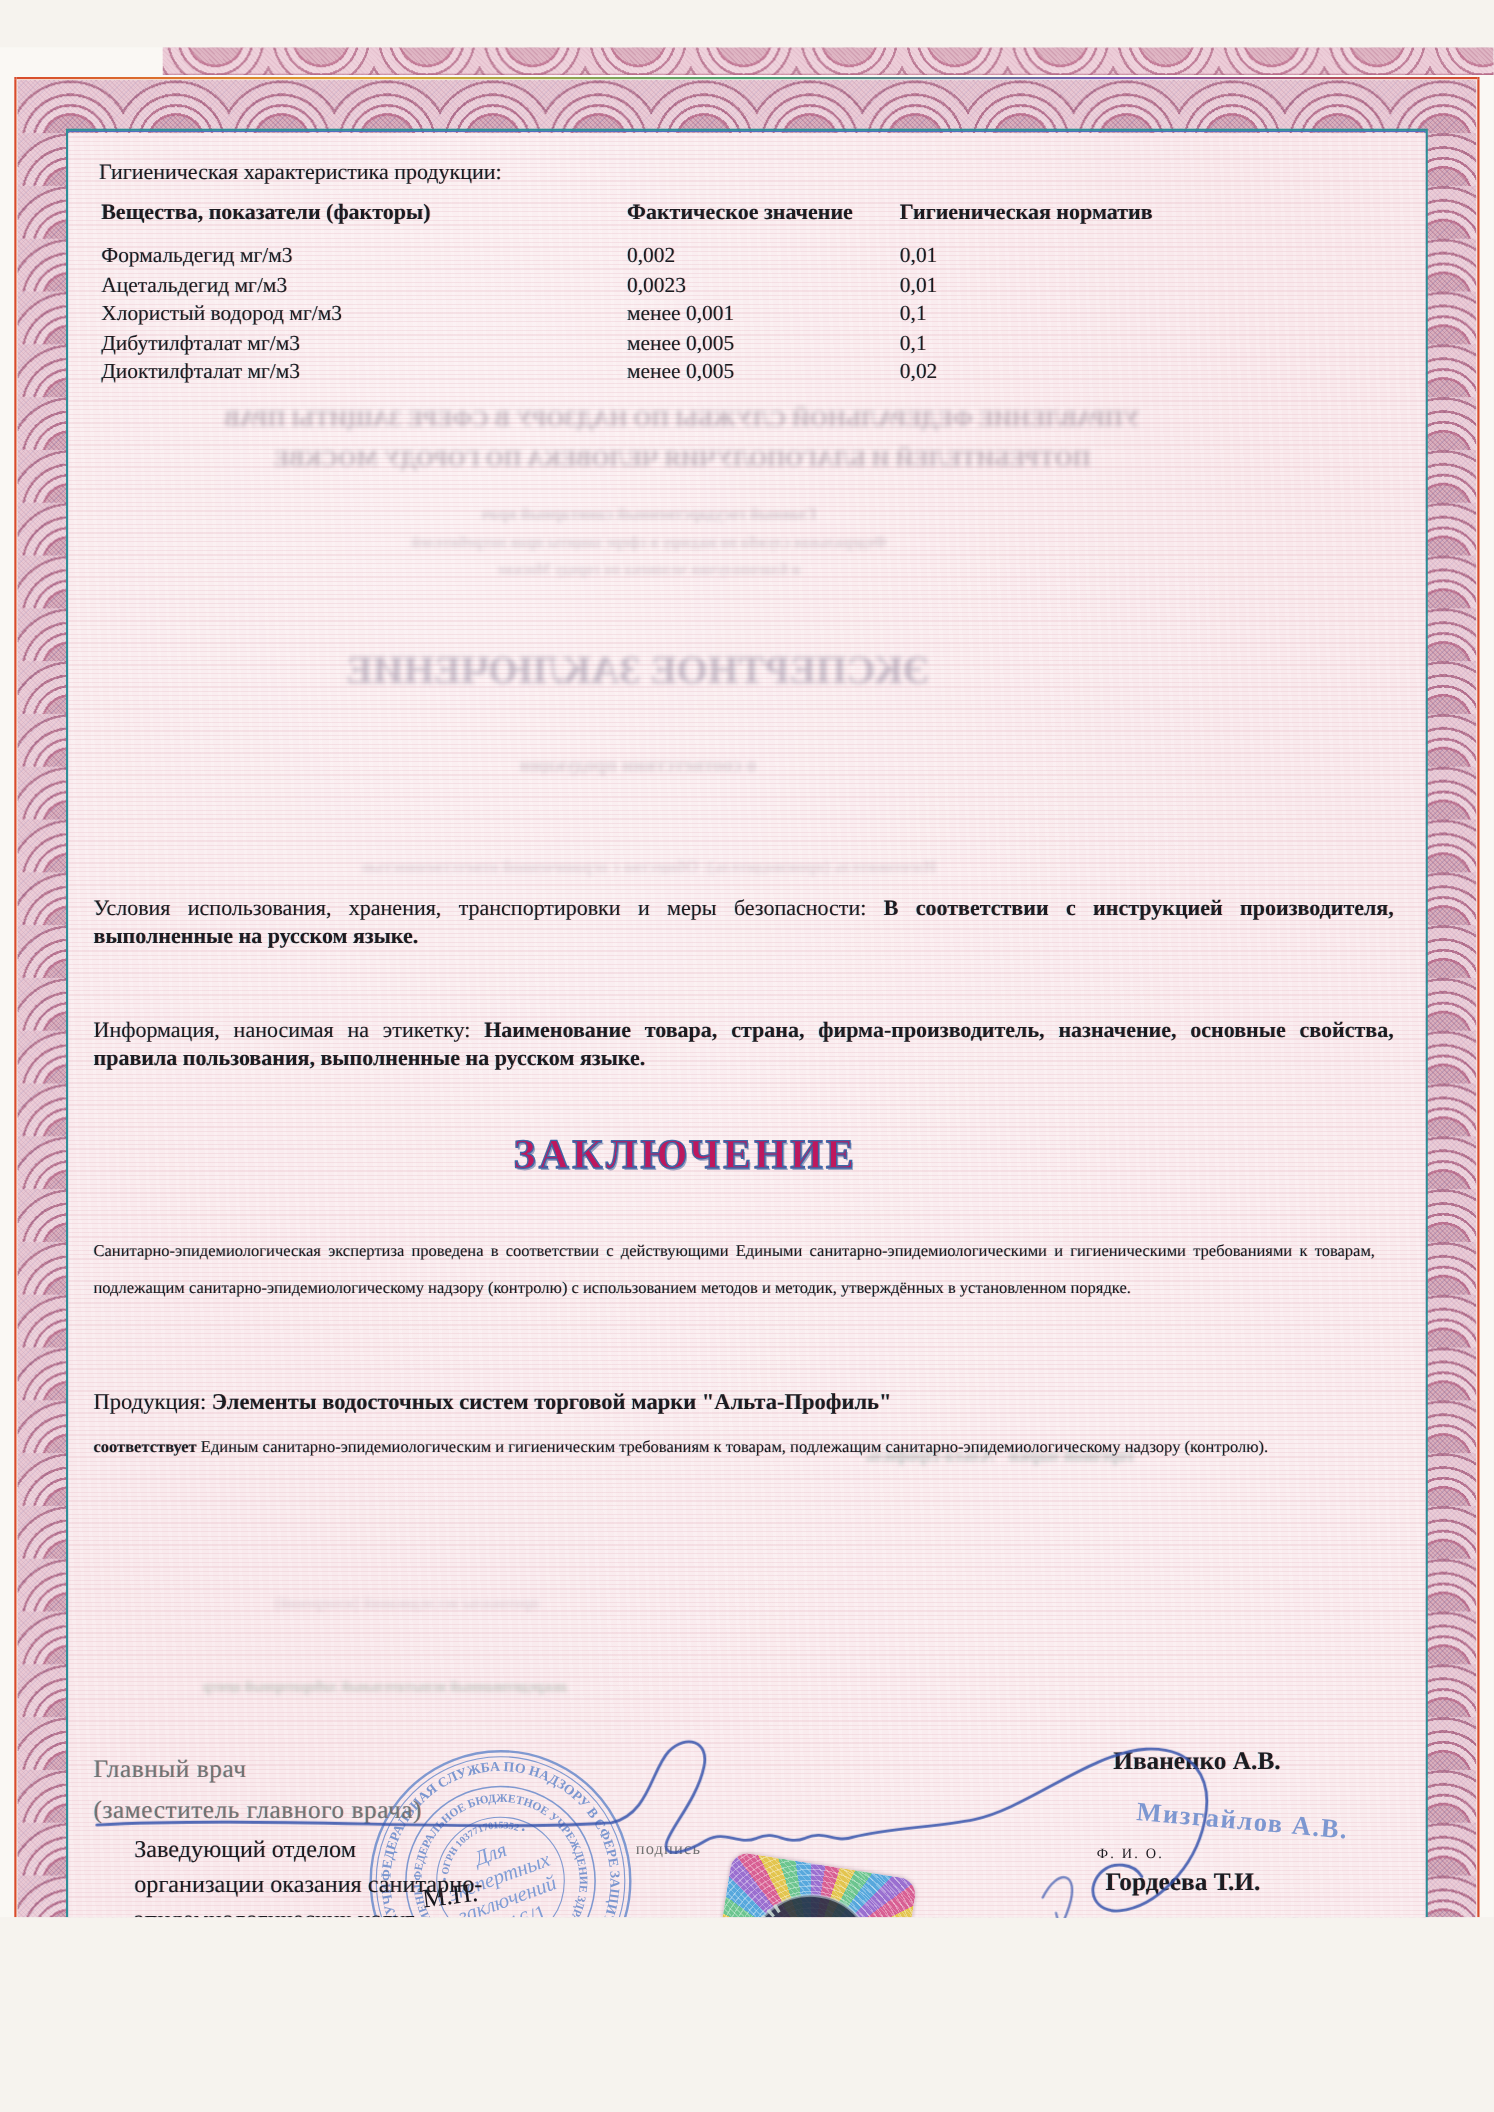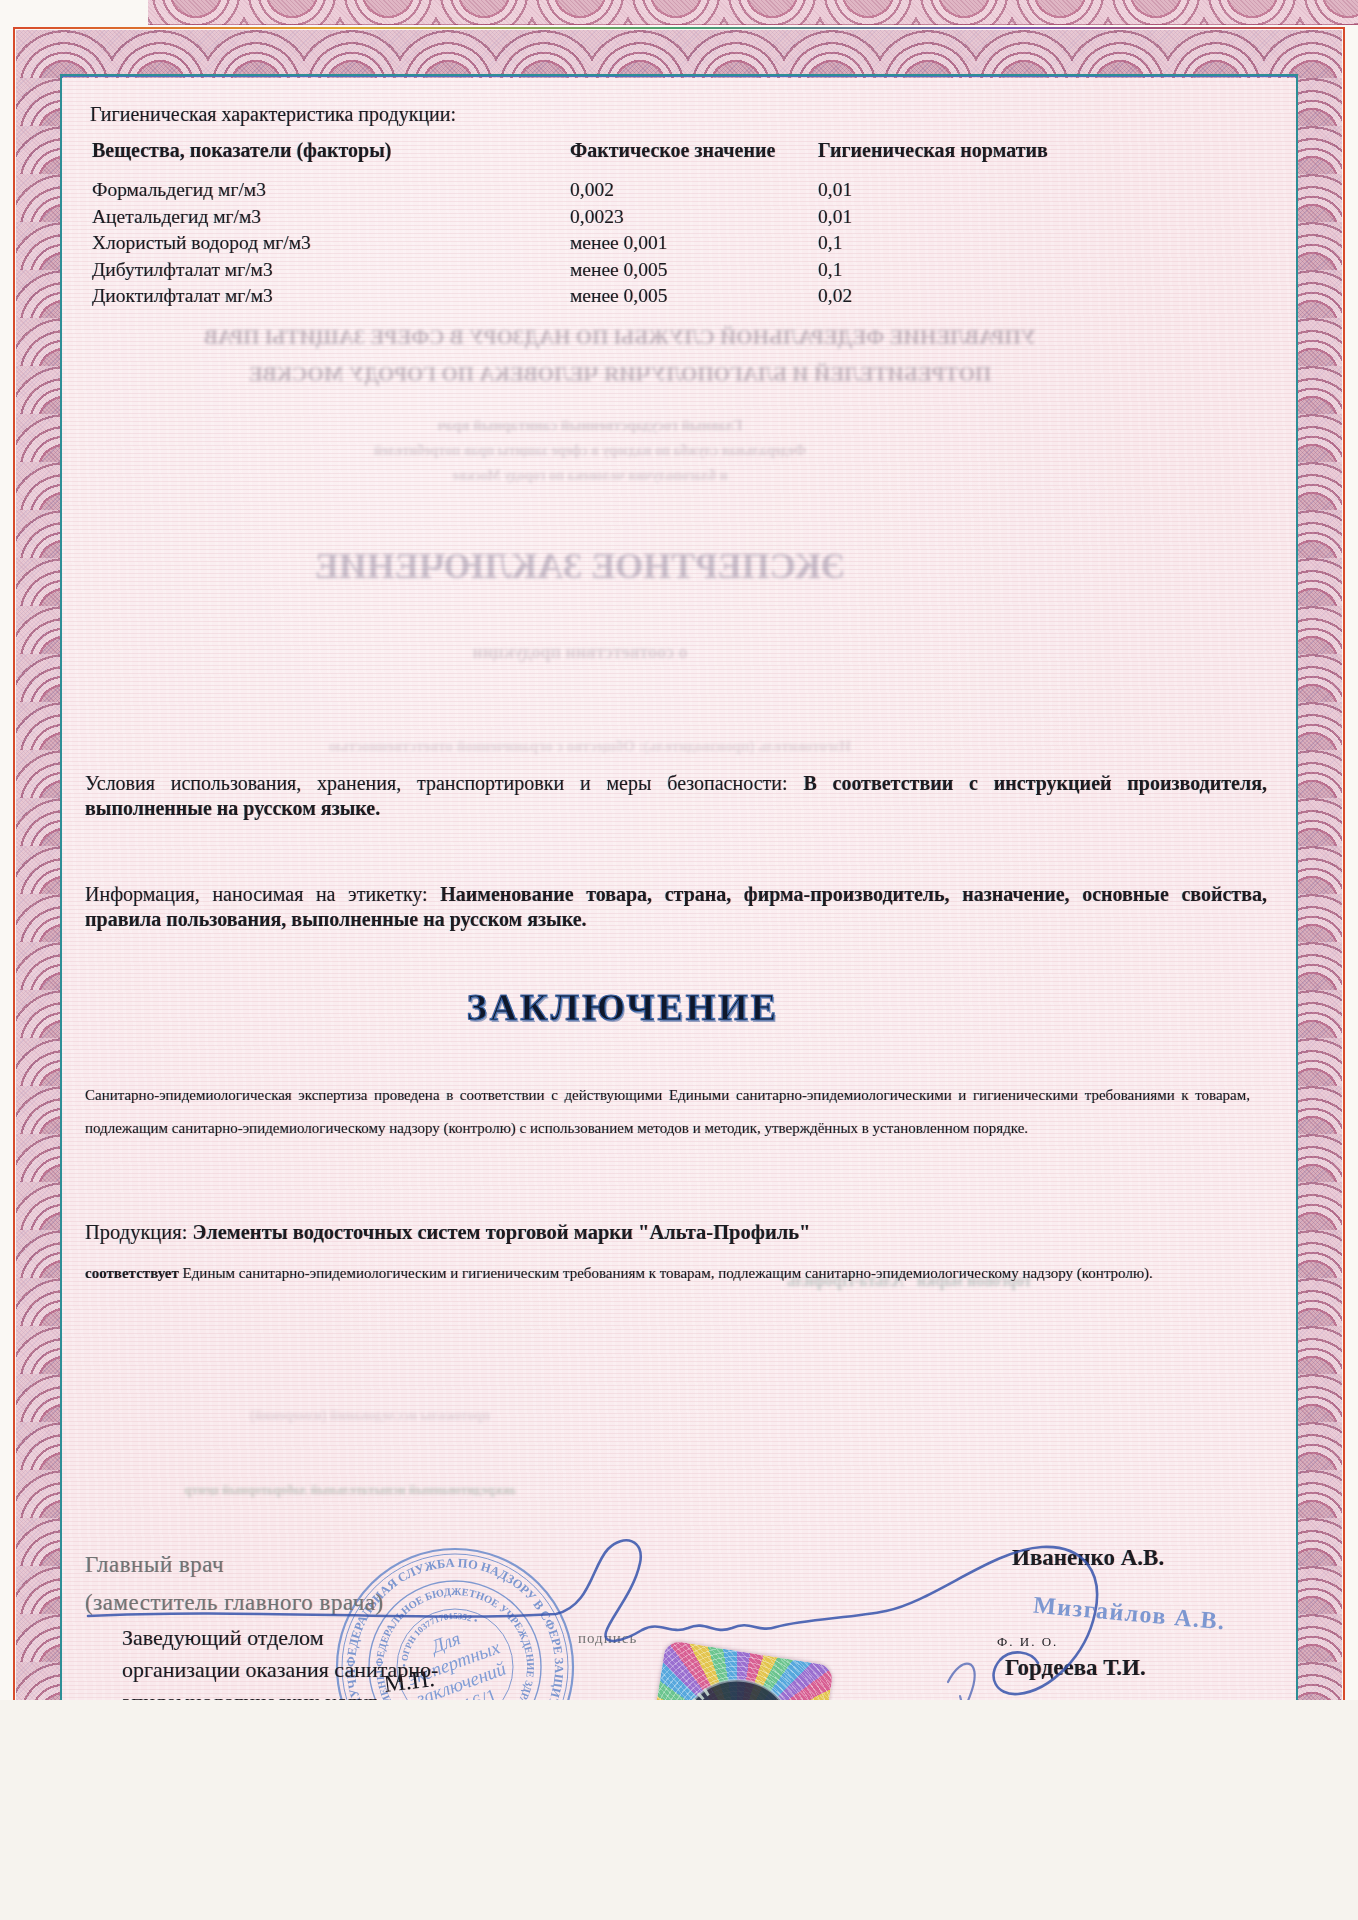--- a/index.html
+++ b/index.html
@@ -1,17 +1,17 @@
 <!DOCTYPE html>
 <html><head>
 <meta charset="utf-8">
 <style>
   html,body{margin:0;padding:0;background:#f6f3ee;}
   .page{position:relative;width:1358px;height:1700px;overflow:hidden;background:#faf8f4;
-        font-family:"Liberation Serif","DejaVu Serif",serif;color:#1c1b20;}
+        font-family:"Liberation Serif","DejaVu Serif",serif;color:#1c1b20;margin-top:43px;}
 
   
   .gpat{
     background-color:#d9aebc;
     background-image:
       radial-gradient(circle at 50% 118%,
         rgba(255,245,248,0) 0 33%, rgba(173,77,116,.55) 33% 36%,
         rgba(255,240,245,.6) 36% 44%, rgba(160,70,110,.5) 44% 47%,
         rgba(255,240,245,.55) 47% 57%, rgba(150,60,100,.45) 57% 60%,
         rgba(255,235,242,.5) 60% 73%, rgba(140,55,95,.4) 73% 76%,
@@ -54,21 +54,21 @@
        text-align:justify;}
   .lab{font-weight:normal;}
   .val{font-weight:bold;}
   .para{position:absolute;left:85px;width:1165px;margin:0;font-size:15px;
         line-height:33px;text-align:justify;}
   .thead{position:absolute;left:92px;top:139px;width:1140px;display:grid;
          grid-template-columns:478px 248px 1fr;font-weight:bold;font-size:20px;}
   .trows{position:absolute;left:92px;top:177px;width:1140px;font-size:19.5px;line-height:26.5px;}
   .trow{display:grid;grid-template-columns:478px 248px 1fr;}
   .zakl{position:absolute;left:63px;top:985px;width:1120px;margin:0;text-align:center;
-        font-size:38px;font-weight:bold;letter-spacing:3px;color:#0f172a;
+        font-size:38px;font-weight:bold;letter-spacing:3px;color:#be185d;
         -webkit-text-stroke:1.2px #3c67a8;
         text-shadow:1.5px 1.5px 0 rgba(42,75,140,.45), -1px 0 0 rgba(190,60,60,.25);}
   .red-text{color:#737373;font-weight:normal;}
   .name{font-weight:bold;font-size:23px;}
   .blue-fac{position:absolute;color:rgba(97,133,202,.82);font-weight:bold;font-size:24px;
         letter-spacing:1.5px;white-space:nowrap;}
   .ghost{position:absolute;transform:scaleX(-1);filter:blur(1.7px);font-weight:bold;
         color:rgba(108,94,112,.38);white-space:nowrap;text-align:center;}
 
   

